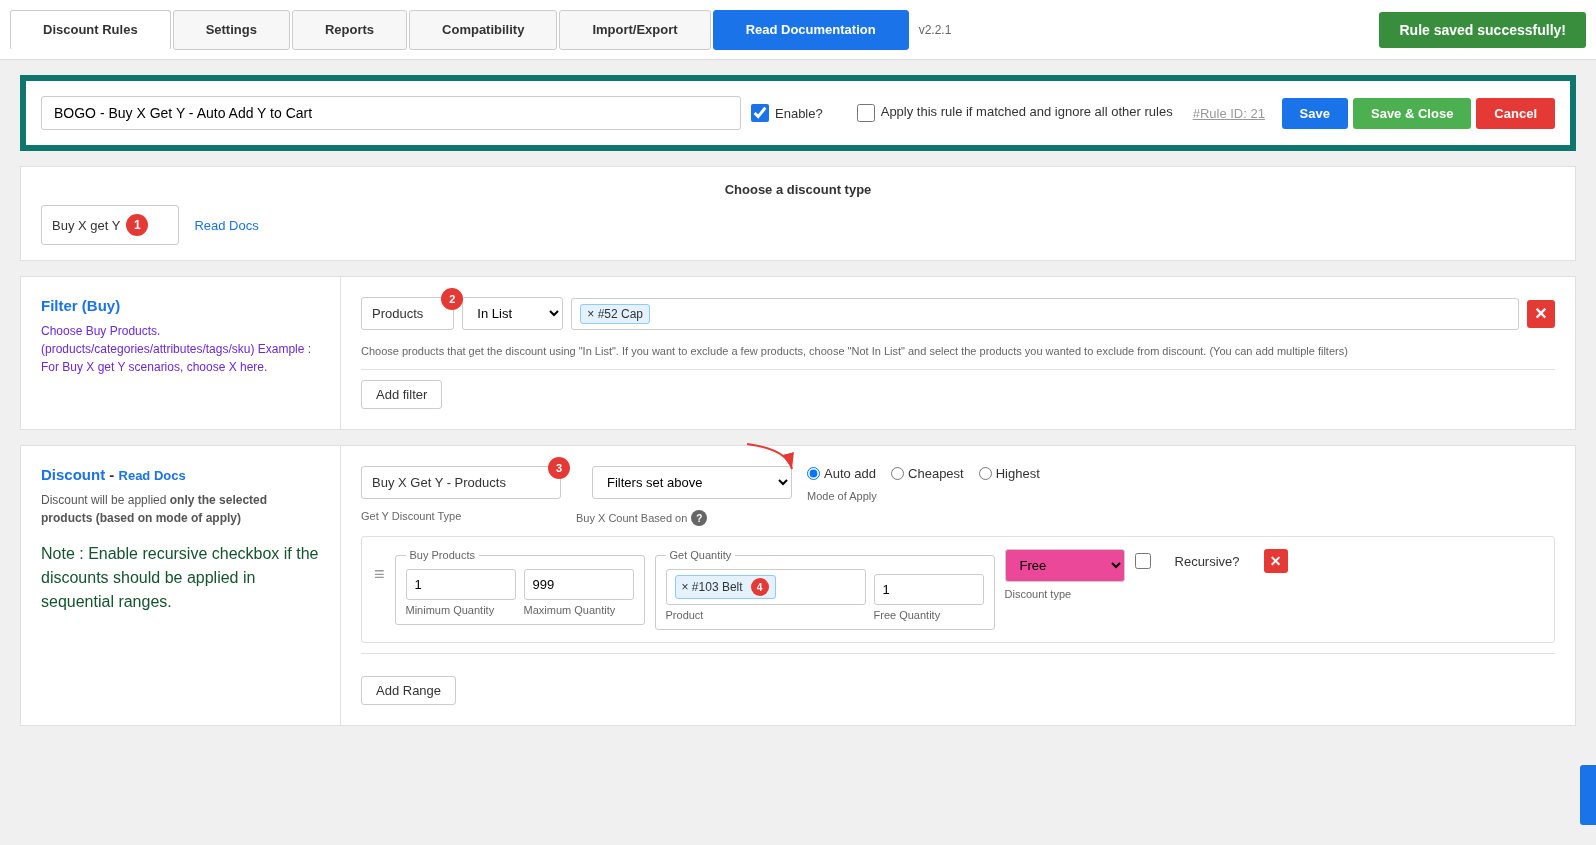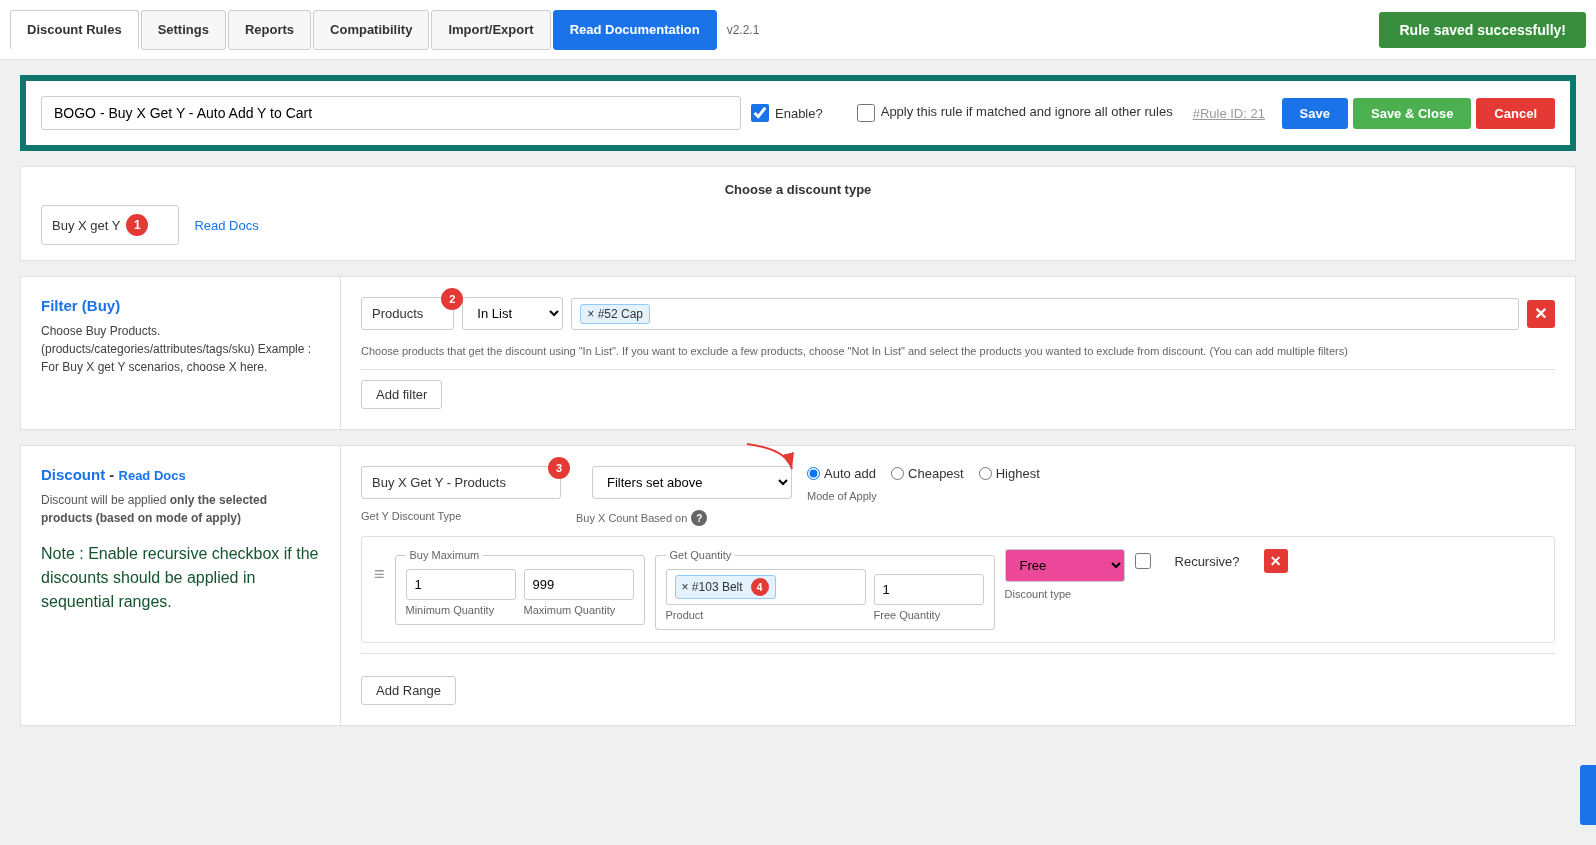--- a/index.html
+++ b/index.html
@@ -5,21 +5,21 @@
     * { box-sizing: border-box; margin: 0; padding: 0; }
     body { font-family: Arial, sans-serif; font-size: 13px; background: #f0f0f0; color: #333; }
 
     
     .top-nav {
       display: flex; align-items: center; background: #fff;
       border-bottom: 1px solid #ddd; padding: 0 10px; height: 60px;
       position: relative;
     }
     .nav-tab {
-      padding: 8px 16px; border: 1px solid #ccc; background: #f7f7f7;
+      padding: 8px 32px; border: 1px solid #ccc; background: #f7f7f7;
       cursor: pointer; font-size: 13px; font-weight: bold; color: #333;
       margin-right: 2px; border-radius: 3px; height: 40px;
       display: flex; align-items: center;
     }
     .nav-tab.active { background: #fff; border-bottom: 1px solid #fff; }
     .nav-tab.read-docs { background: #1a73e8; color: #fff; border-color: #1a73e8; }
     .nav-version { font-size: 12px; color: #666; margin-left: 8px; }
     .nav-spacer { flex: 1; }
     .rule-saved-banner {
       background: #388e3c; color: #fff; padding: 10px 20px;
@@ -73,21 +73,21 @@
 
     
     .filter-section {
       background: #fff; border: 1px solid #e0e0e0;
       margin-bottom: 15px; display: flex;
     }
     .filter-left {
       width: 320px; padding: 20px; border-right: 1px solid #e0e0e0;
     }
     .filter-left h3 { color: #1a73e8; font-size: 15px; margin-bottom: 8px; }
-    .filter-left p { font-size: 12px; color: #404040; line-height: 1.5; }
+    .filter-left p { font-size: 12px; color: #6d28d9; line-height: 1.5; }
     .filter-right { flex: 1; padding: 20px; }
     .filter-row { display: flex; align-items: center; gap: 8px; margin-bottom: 15px; }
     .filter-select {
       padding: 7px 10px; border: 1px solid #ccc; border-radius: 3px;
       font-size: 13px; background: #fff; cursor: pointer; min-width: 100px;
     }
     .filter-tags-input {
       flex: 1; border: 1px solid #ccc; border-radius: 3px;
       padding: 5px 8px; display: flex; align-items: center; gap: 6px; flex-wrap: wrap;
     }
@@ -319,21 +319,21 @@
           <span class="info-icon">?</span>
         </span>
       </div>
 
       
       <div class="range-row">
         <div class="drag-handle">≡</div>
 
         <div>
           <fieldset style="border:1px solid #ccc;border-radius:3px;padding:8px 10px;min-width:240px;">
-            <legend style="font-size:11px;color:#666;padding:0 4px;">Buy Maximum</legend>
+            <legend style="font-size:11px;color:#666;padding:0 4px;">Buy Products</legend>
             <div class="qty-pair">
               <div class="qty-group">
                 <input type="text" class="qty-input" value="1" style="">
                 <label>Minimum Quantity</label>
               </div>
               <div class="qty-group">
                 <input type="text" class="qty-input" value="999" style="">
                 <label>Maximum Quantity</label>
               </div>
             </div>

